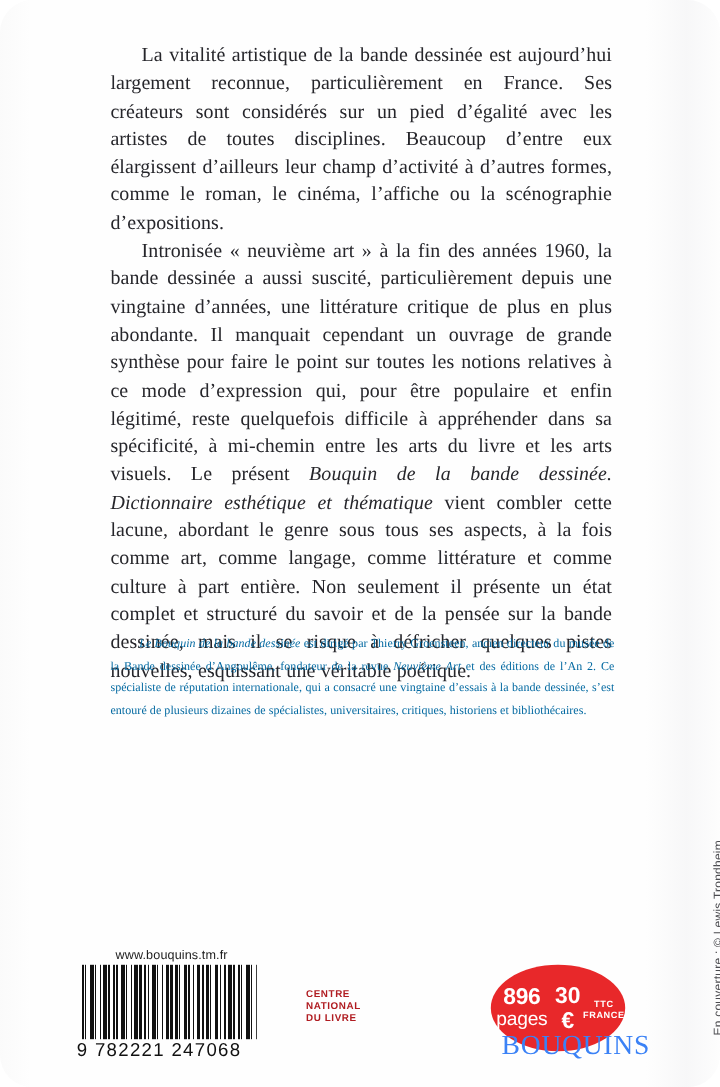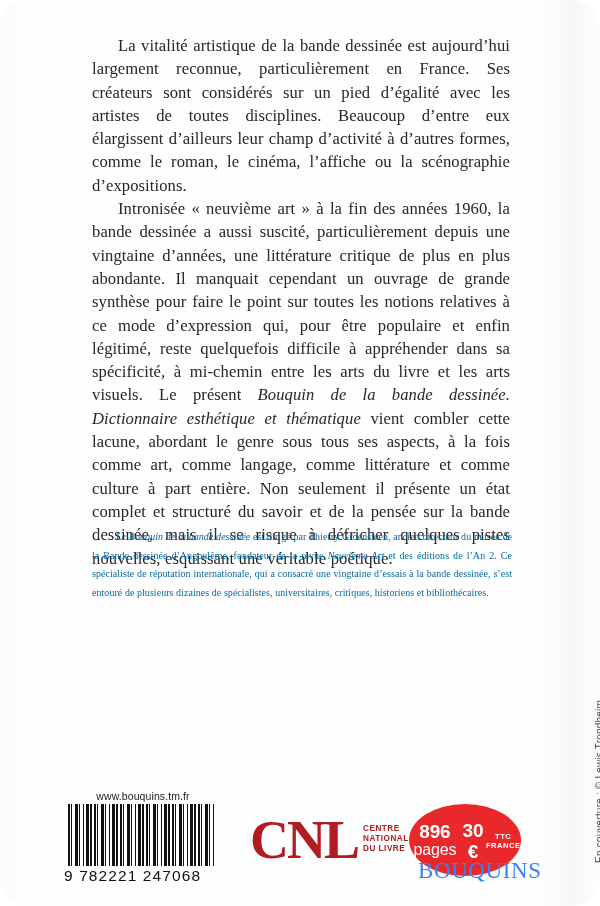--- a/index.html
+++ b/index.html
@@ -226,21 +226,20 @@
 
   <div class="bottom">
 
     <div class="barcode-block">
       <div class="barcode-url">www.bouquins.tm.fr</div>
       <div class="barcode-bars"></div>
       <div class="barcode-digits">9 782221 247068</div>
     </div>
 
     <div class="cnl">
-      <div class="cnl-mark">CNL</div>
       <div class="cnl-words">
         <div>Centre</div>
         <div>National</div>
         <div>du Livre</div>
       </div>
     </div>
 
     <div class="price-oval">
       <div class="price-pages">
         <span class="pg-num">896</span>

